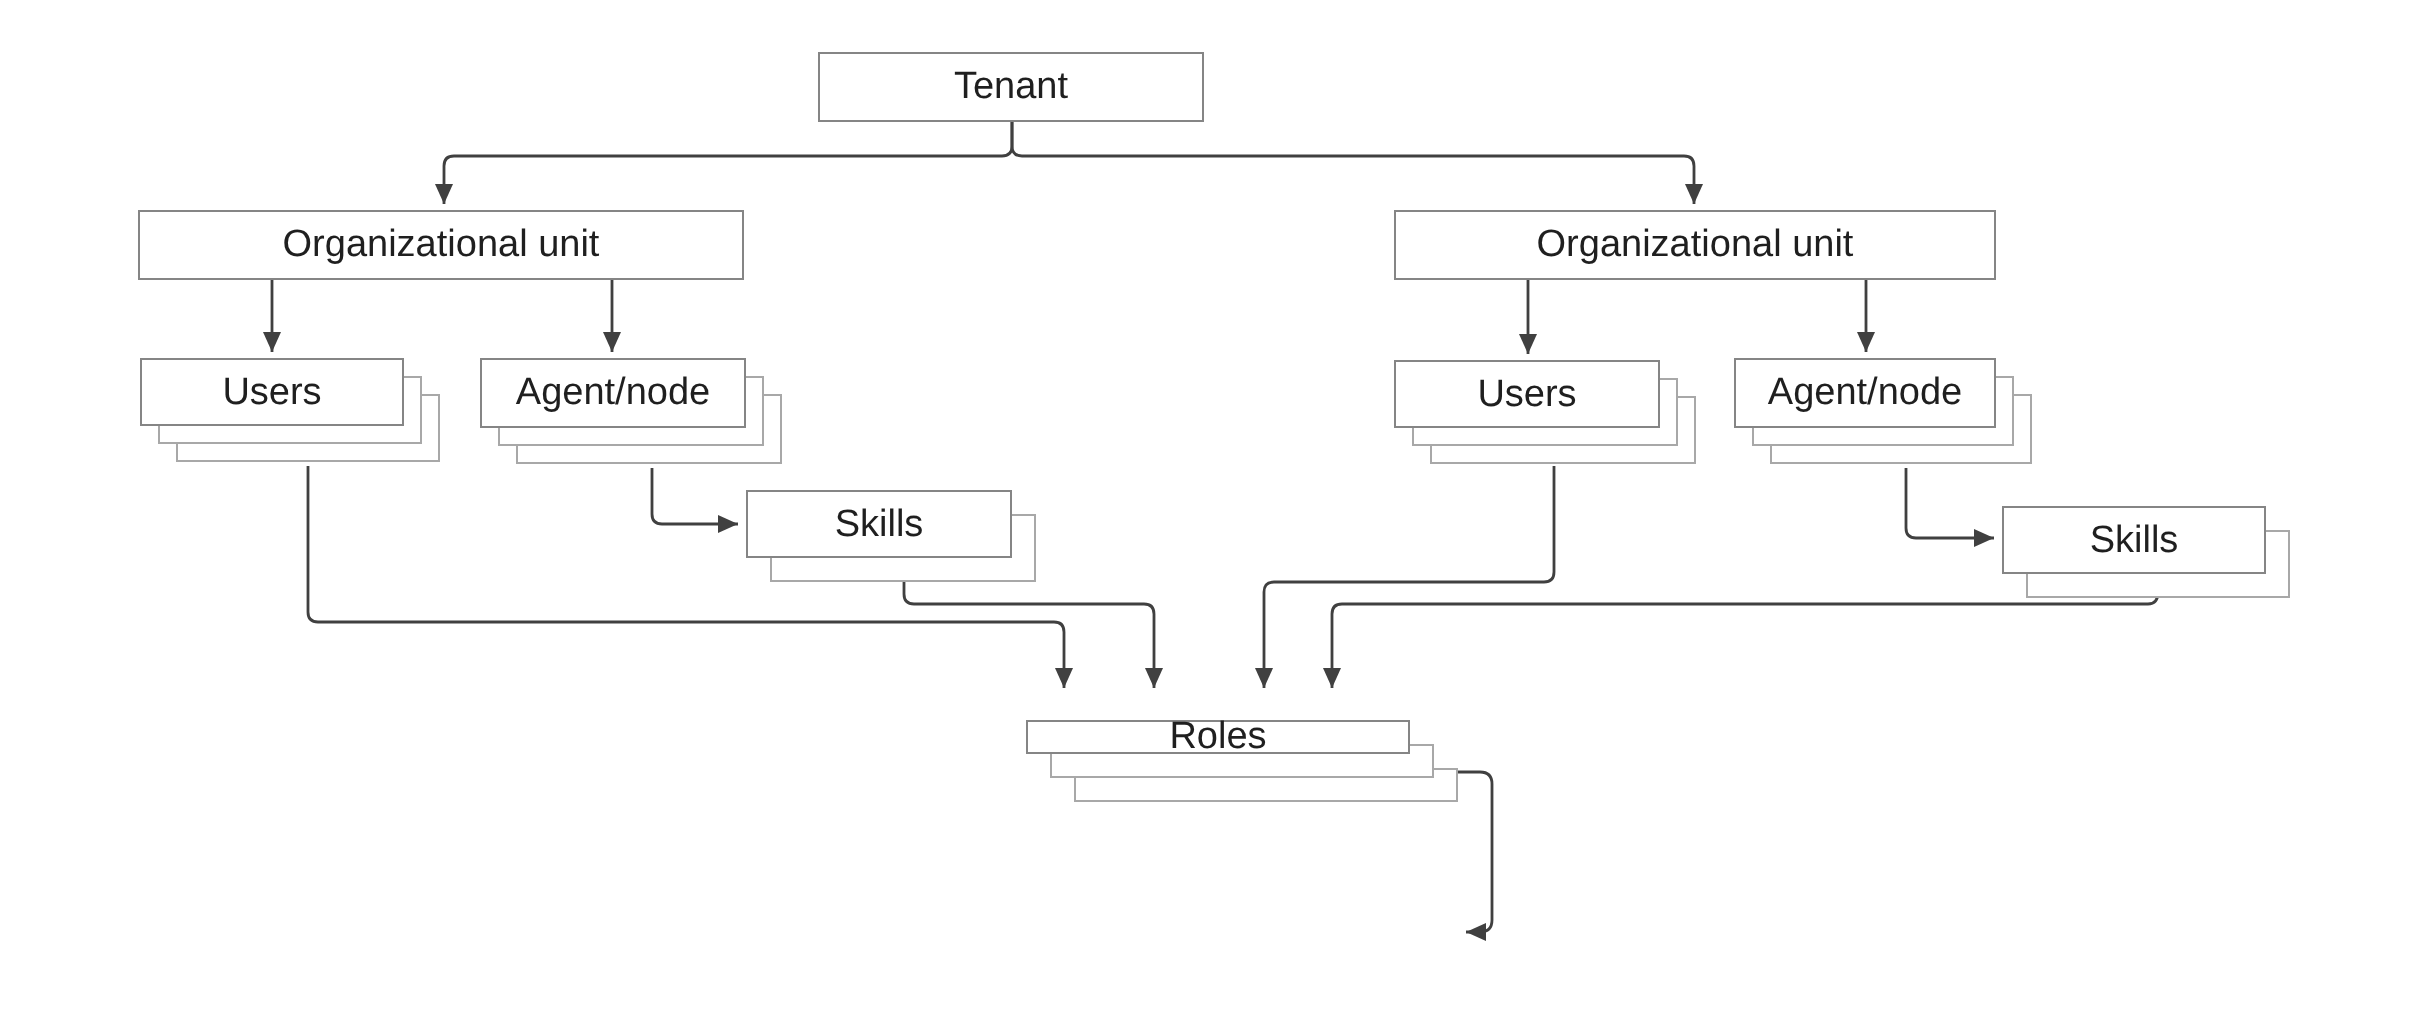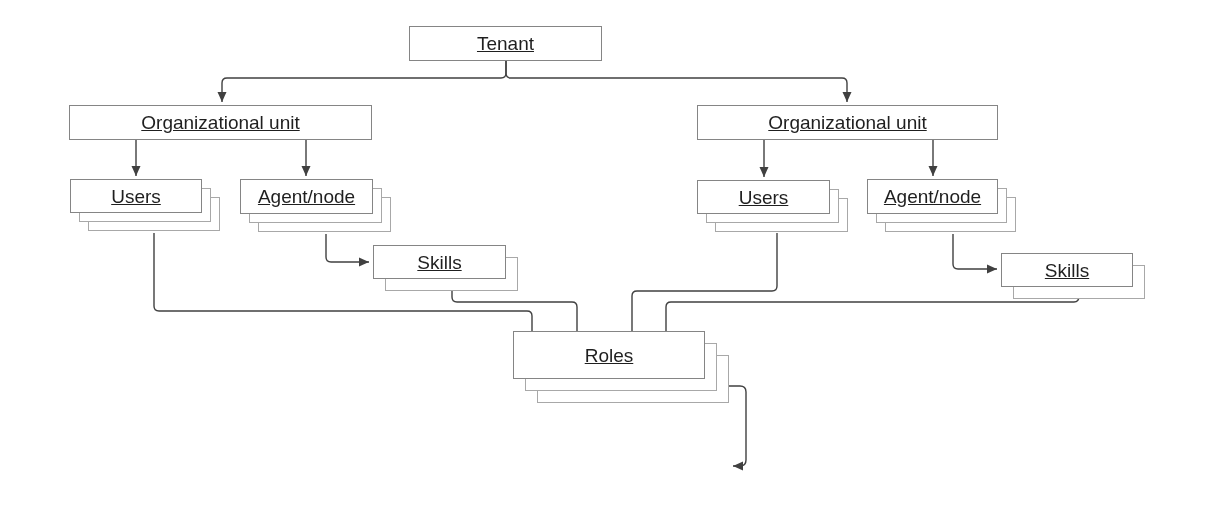--- a/index.html
+++ b/index.html
@@ -21,35 +21,34 @@
     box-sizing:border-box;
   }
   .node .layer { border:1px solid #a8a8a8; }
   .node .box  {
     border:1px solid #858585;
     display:flex; align-items:center; justify-content:center;
   }
   .node .label {
     font-size:19px; color:#1f1f1f; line-height:1;
     white-space:nowrap;
-    text-decoration:underline;
   }
   .off1 { transform:translate(var(--o), var(--o)); }
   .off2 { transform:translate(calc(var(--o) * 2), calc(var(--o) * 2)); }
 
   .n-tenant      { left:409px; top:26px;  width:193px; height:35px; }
   .n-org-left    { left:69px;  top:105px; width:303px; height:35px; }
   .n-org-right   { left:697px; top:105px; width:301px; height:35px; }
   .n-users-left  { left:70px;  top:179px; width:132px; height:34px; --o:9px; }
   .n-agent-left  { left:240px; top:179px; width:133px; height:35px; --o:9px; }
   .n-skills-left { left:373px; top:245px; width:133px; height:34px; --o:12px; }
   .n-users-right { left:697px; top:180px; width:133px; height:34px; --o:9px; }
   .n-agent-right { left:867px; top:179px; width:131px; height:35px; --o:9px; }
   .n-skills-right{ left:1001px;top:253px; width:132px; height:34px; --o:12px; }
-  .n-roles       { left:513px; top:331px; width:192px; height:48px; --o:12px; }
+  .n-roles       { left:513px; top:360px; width:192px; height:17px; --o:12px; }
   .n-policies    { left:514px; top:427px; width:191px; height:35px; --o:12px; }
 </style>
 </head>
 <body>
 
 <div class="canvas">
 
   <svg class="edges" viewBox="0 0 1208 513" xmlns="http://www.w3.org/2000/svg">
     <defs>
       <marker id="arr" markerUnits="userSpaceOnUse" markerWidth="12" markerHeight="10" refX="10" refY="5" orient="auto">

